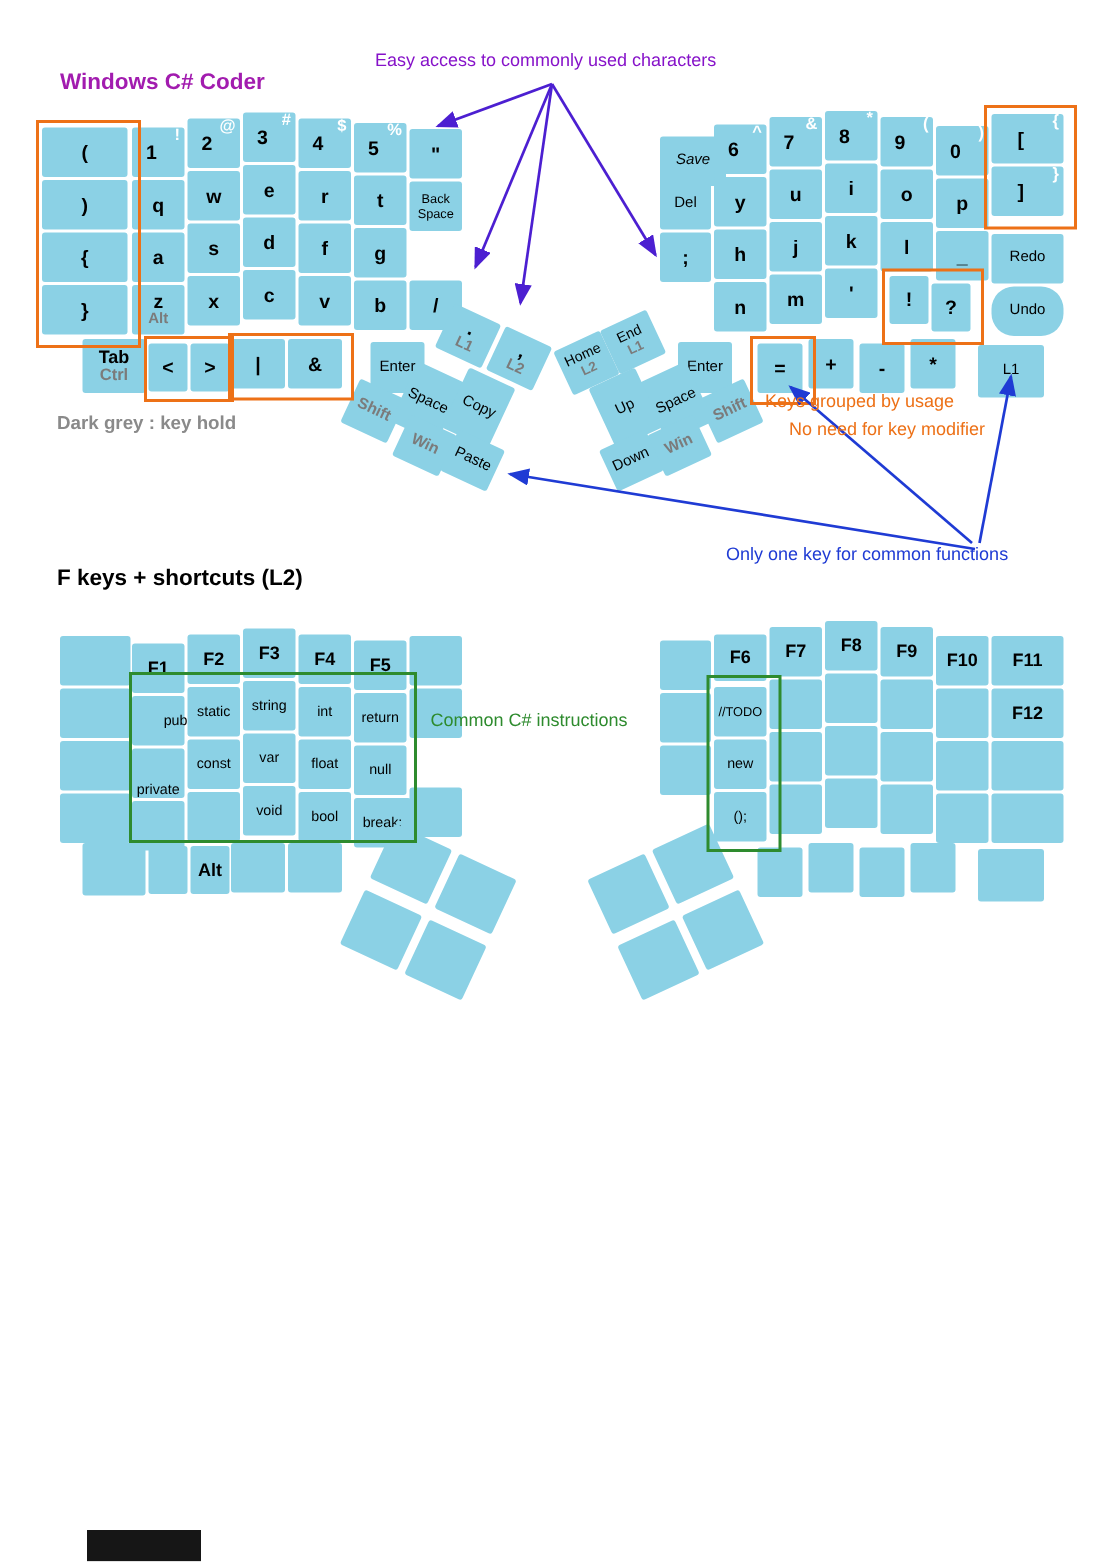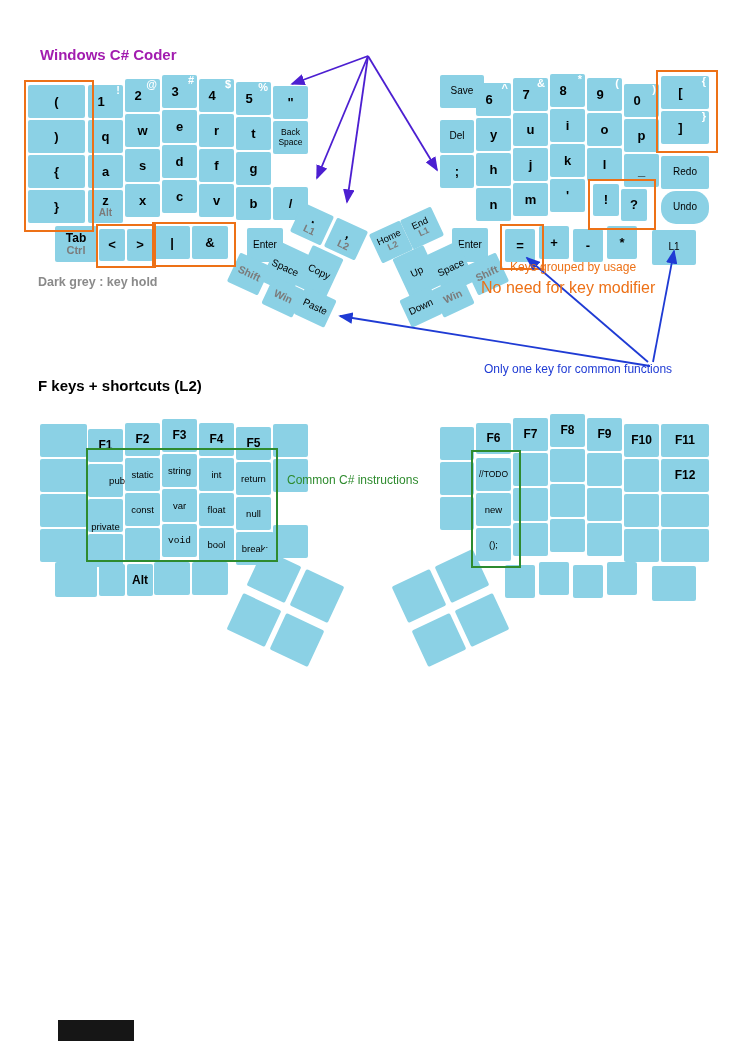--- a/index.html
+++ b/index.html
@@ -24,29 +24,30 @@
   .key.navhold .hold{font-size:9px;}
   .hlbox{position:absolute;border:2px solid;background:transparent;z-index:4;pointer-events:none;}
   .solidbox{position:absolute;z-index:4;}
   #arrows{position:absolute;left:0;top:0;z-index:6;pointer-events:none;}
   .note{position:absolute;z-index:7;white-space:nowrap;}
   #title-main{left:40px;top:46px;font-size:15px;font-weight:bold;color:#a21caf;}
   #title-layer2{left:38px;top:377px;font-size:15px;font-weight:bold;color:#000;}
   #note-easy{left:250px;top:33px;font-size:12px;color:var(--purple);}
   #note-darkgrey{left:38px;top:275px;font-size:12.5px;font-weight:bold;color:var(--grey-note);}
   #note-grouped1{left:510px;top:260px;font-size:12px;color:var(--orange);}
-  #note-grouped2{left:481px;top:279px;font-size:16px;color:var(--orange);}
+  #note-grouped2{left:526px;top:279px;font-size:12px;color:var(--orange);}
   #note-onekey{left:484px;top:362px;font-size:12px;color:var(--blue);}
   #note-csharp{left:287px;top:473px;font-size:12px;color:var(--green);}
 </style>
 </head>
 <body>
 
 <div id="stage">
   <div class="note" id="title-main">Windows C# Coder</div>
+  <div class="note" id="note-easy">Easy access to commonly used characters</div>
   <div class="note" id="note-darkgrey">Dark grey : key hold</div>
   <div class="note" id="note-grouped1">Keys grouped by usage</div>
   <div class="note" id="note-grouped2">No need for key modifier</div>
   <div class="note" id="note-onekey">Only one key for common functions</div>
   <div class="note" id="title-layer2">F keys + shortcuts (L2)</div>
   <div class="note" id="note-csharp">Common C# instructions</div>
   <div id="board">
       <div class="key char" style="left: 28px; top: 85px; width: 57px; height: 33px;">
         <span class="main">(</span>
       </div>
@@ -195,21 +196,21 @@
       </div>
       <div class="key small" style="left: 400px; top: 250px; width: 34px; height: 44px; transform: rotate(-25deg);">
         <span class="main">Up</span>
       </div>
       <div class="key grey" style="left: 436px; top: 282px; width: 34px; height: 30px; transform: rotate(-25deg);">
         <span class="main">Win</span>
       </div>
       <div class="key small" style="left: 404px; top: 292px; width: 34px; height: 30px; transform: rotate(-25deg);">
         <span class="main">Down</span>
       </div>
-      <div class="key small" style="left: 440px; top: 75px; width: 44px; height: 33px;">
+      <div class="key small" style="left: 440px; top: 91px; width: 44px; height: 33px; font-style: italic;">
         <span class="main">Save</span>
       </div>
       <div class="key small" style="left: 440px; top: 120px; width: 34px; height: 33px;">
         <span class="main">Del</span>
       </div>
       <div class="key char" style="left: 440px; top: 155px; width: 34px; height: 33px;">
         <span class="main">;</span>
       </div>
       <div class="key char hasshift" style="left: 476px; top: 83px; width: 35px; height: 33px;">
         <span class="main">6</span>
@@ -331,21 +332,21 @@
       <div class="key " style="left: 125px; top: 528px; width: 35px; height: 33px;"></div>
       <div class="key fkey" style="left: 162px; top: 419px; width: 35px; height: 33px;">
         <span class="main">F3</span>
       </div>
       <div class="key code" style="left: 162px; top: 454px; width: 35px; height: 33px;">
         <span class="main">string</span>
       </div>
       <div class="key code" style="left: 162px; top: 489px; width: 35px; height: 33px;">
         <span class="main">var</span>
       </div>
-      <div class="key code" style="left: 162px; top: 524px; width: 35px; height: 33px; font-family: Liberation Mono, monospace;">
+      <div class="key code" style="left: 162px; top: 524px; width: 35px; height: 33px;">
         <span class="main">void</span>
       </div>
       <div class="key fkey" style="left: 199px; top: 423px; width: 35px; height: 33px;">
         <span class="main">F4</span>
       </div>
       <div class="key code" style="left: 199px; top: 458px; width: 35px; height: 33px;">
         <span class="main">int</span>
       </div>
       <div class="key code" style="left: 199px; top: 493px; width: 35px; height: 33px;">
         <span class="main">float</span>

